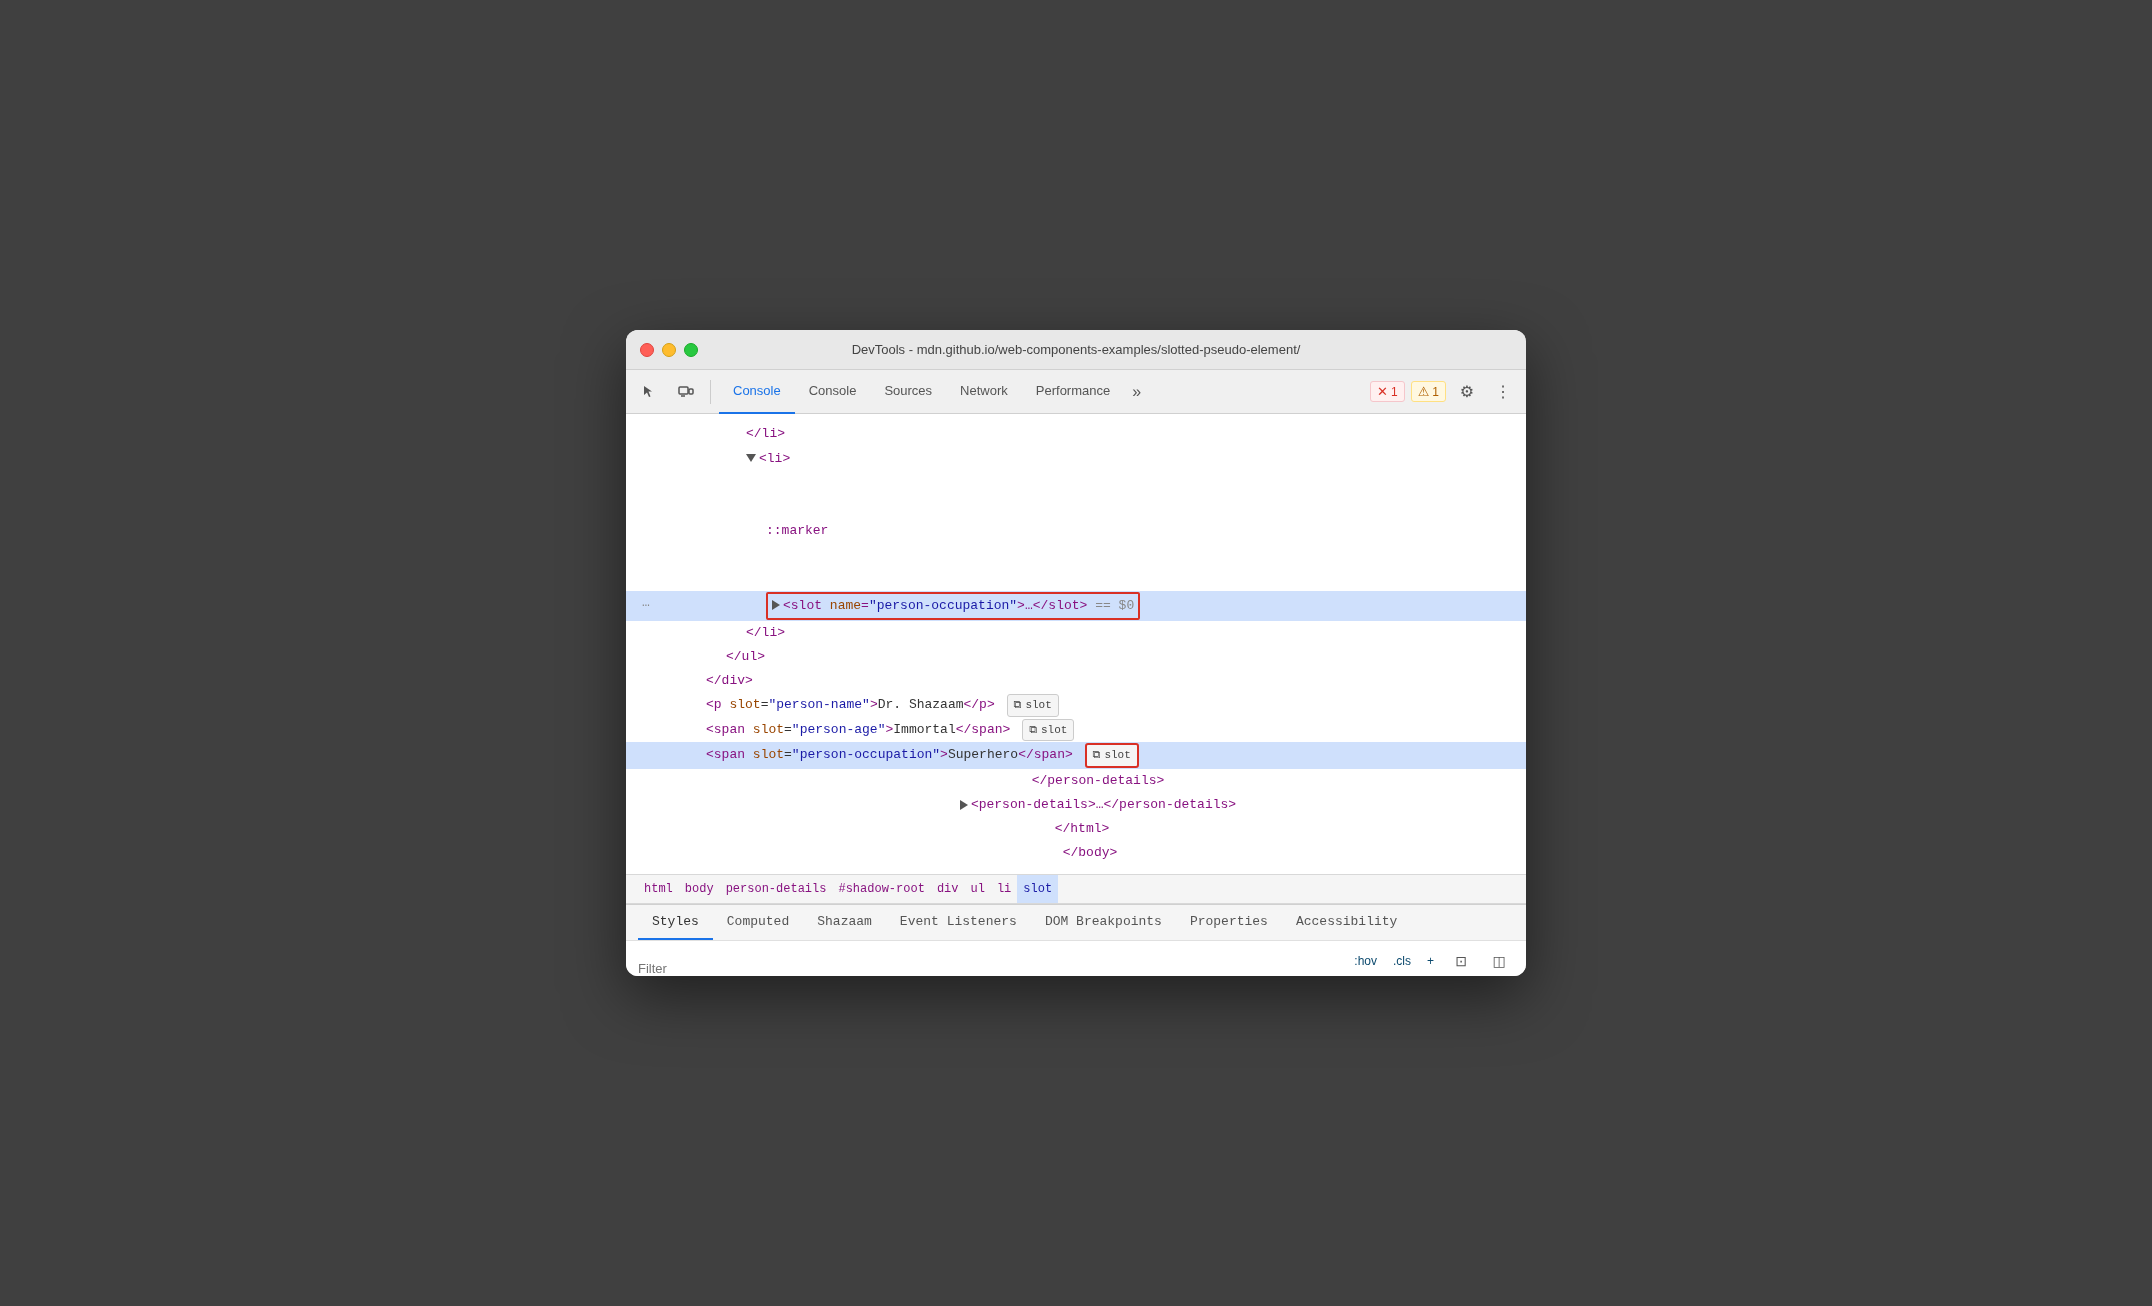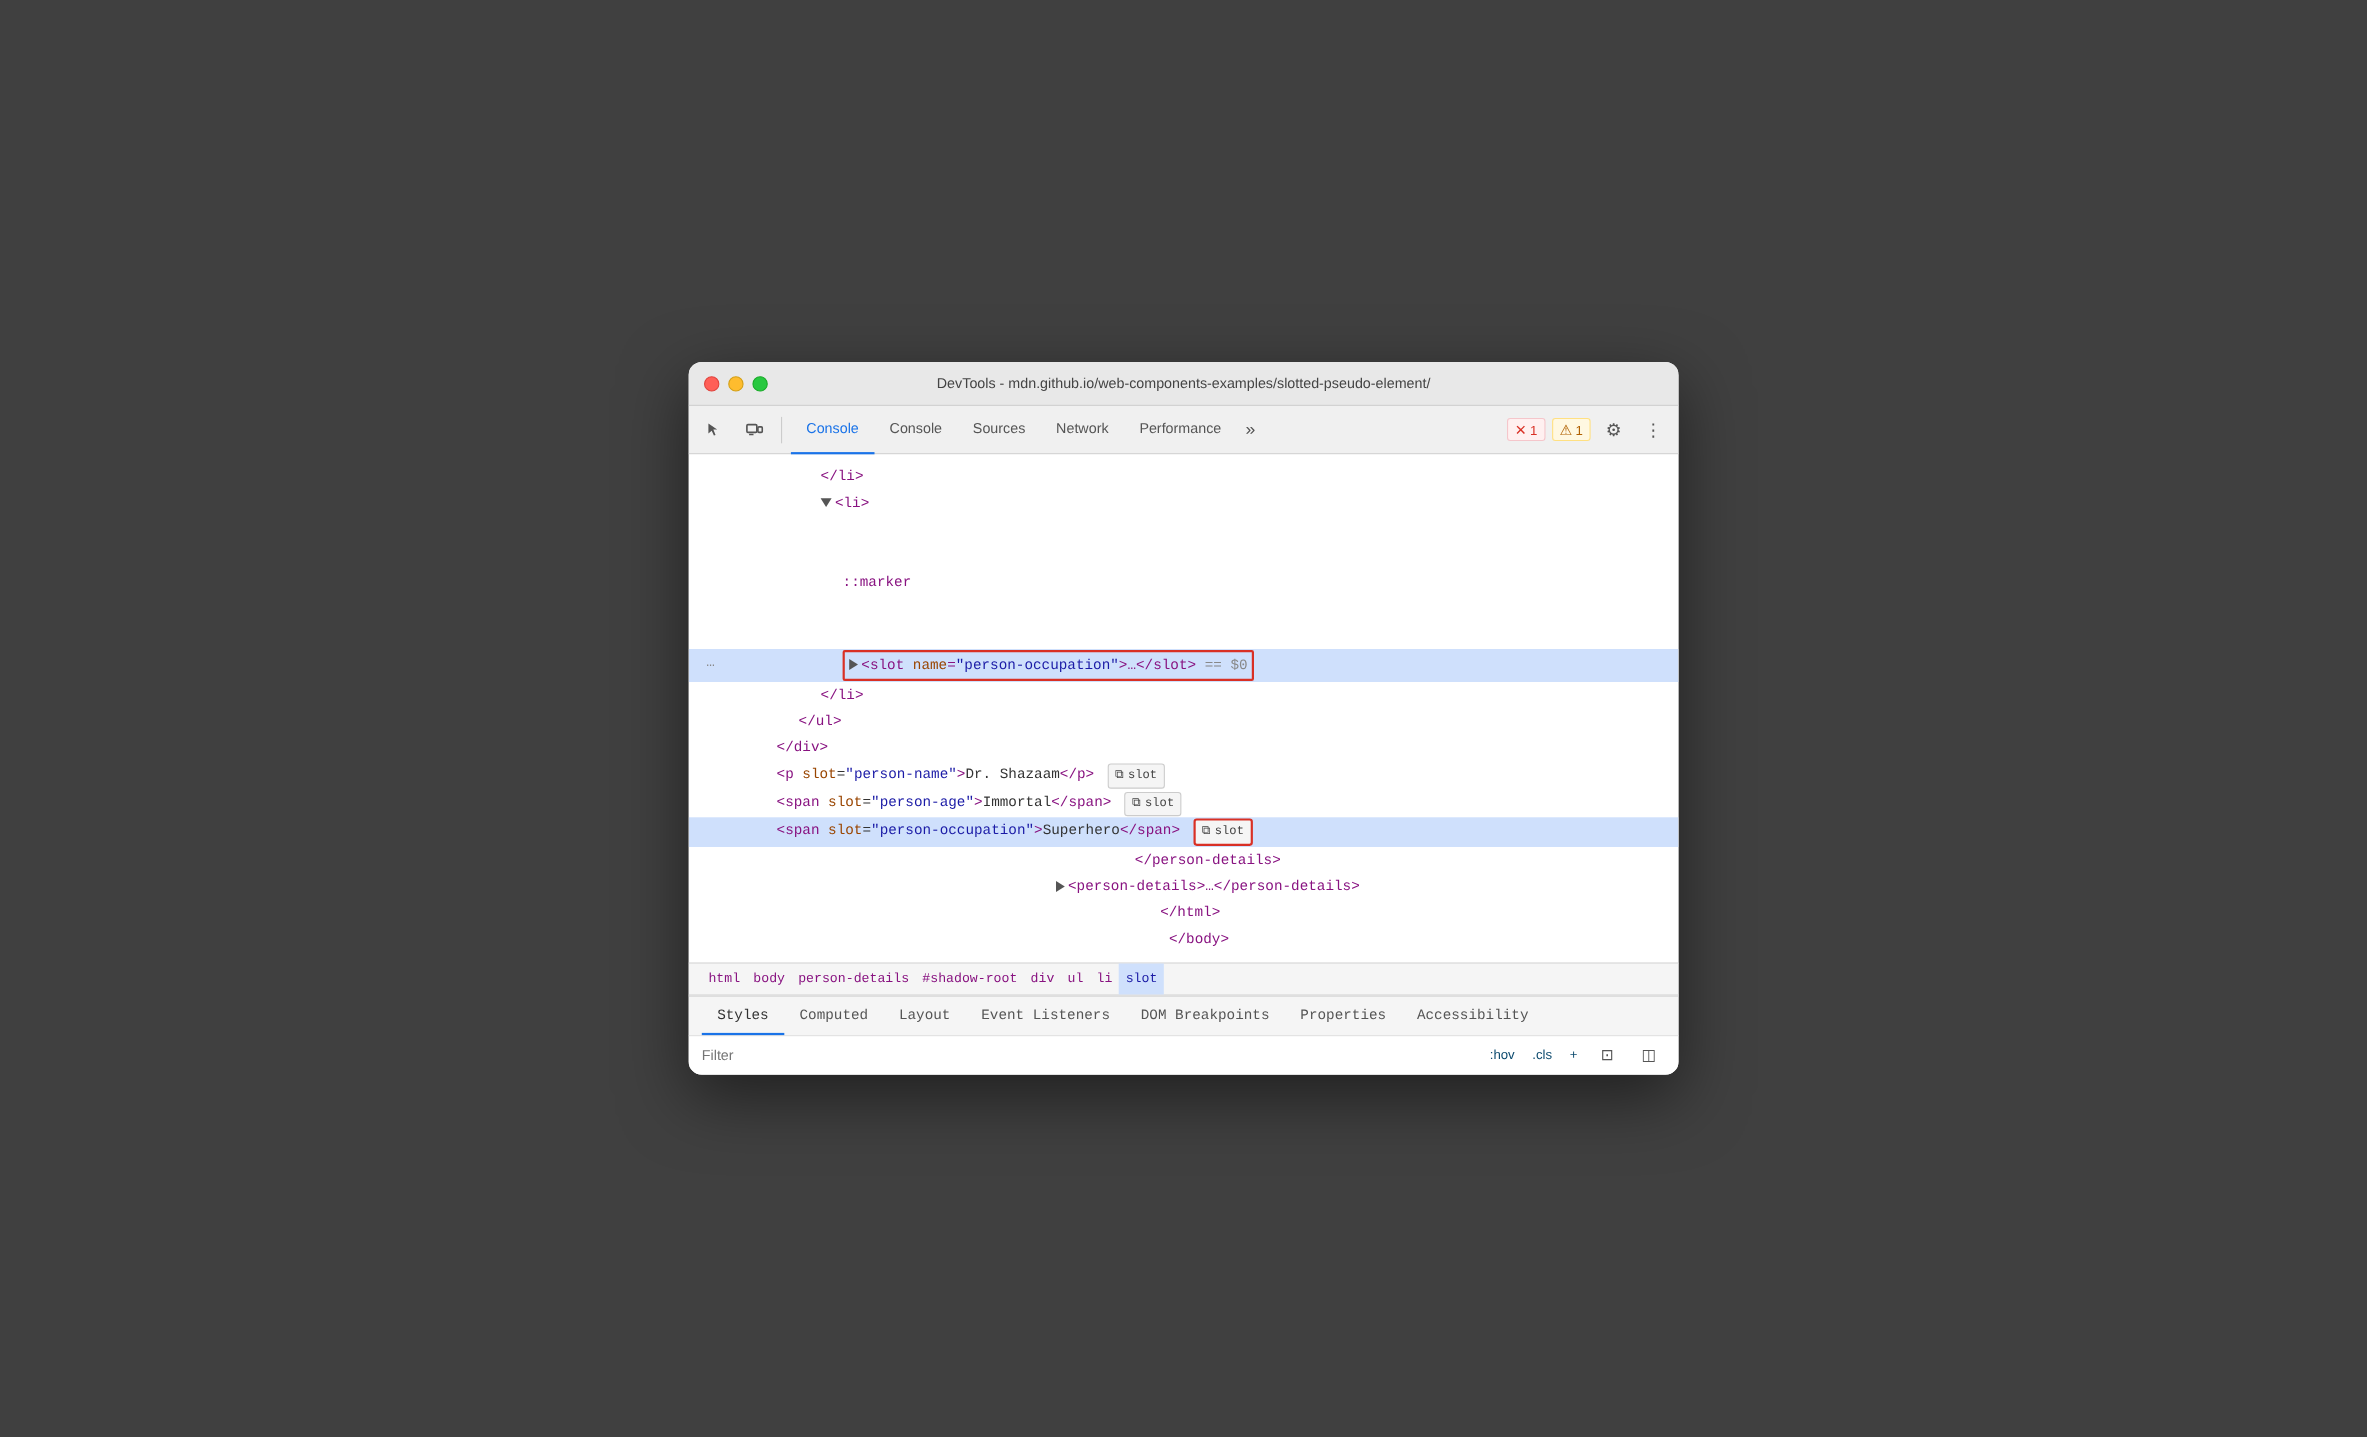--- a/index.html
+++ b/index.html
@@ -282,21 +282,21 @@
     .bottom-tab.active {
       color: #333;
       border-bottom: 2px solid #1a73e8;
       font-weight: 500;
     }
     
     .filter-bar {
       background: #fff;
       border-top: 1px solid #e0e0e0;
       display: flex;
-      align-items: center;
+      align-items: flex-end;
       padding: 0 12px;
       height: 36px;
       gap: 8px;
     }
     .filter-input {
       flex: 1;
       border: none;
       outline: none;
       font-size: 13px;
       color: #333;
@@ -481,21 +481,21 @@
   </div>
 
   <div class="bottom-tabs">
     <div class="bottom-tab active">
       <span>Styles</span>
     </div>
     <div class="bottom-tab">
       <span>Computed</span>
     </div>
     <div class="bottom-tab">
-      <span>Layout</span>
+      <span>Shazaam</span>
     </div>
     <div class="bottom-tab">
       <span>Event Listeners</span>
     </div>
     <div class="bottom-tab">
       <span>DOM Breakpoints</span>
     </div>
     <div class="bottom-tab">
       <span>Properties</span>
     </div>

